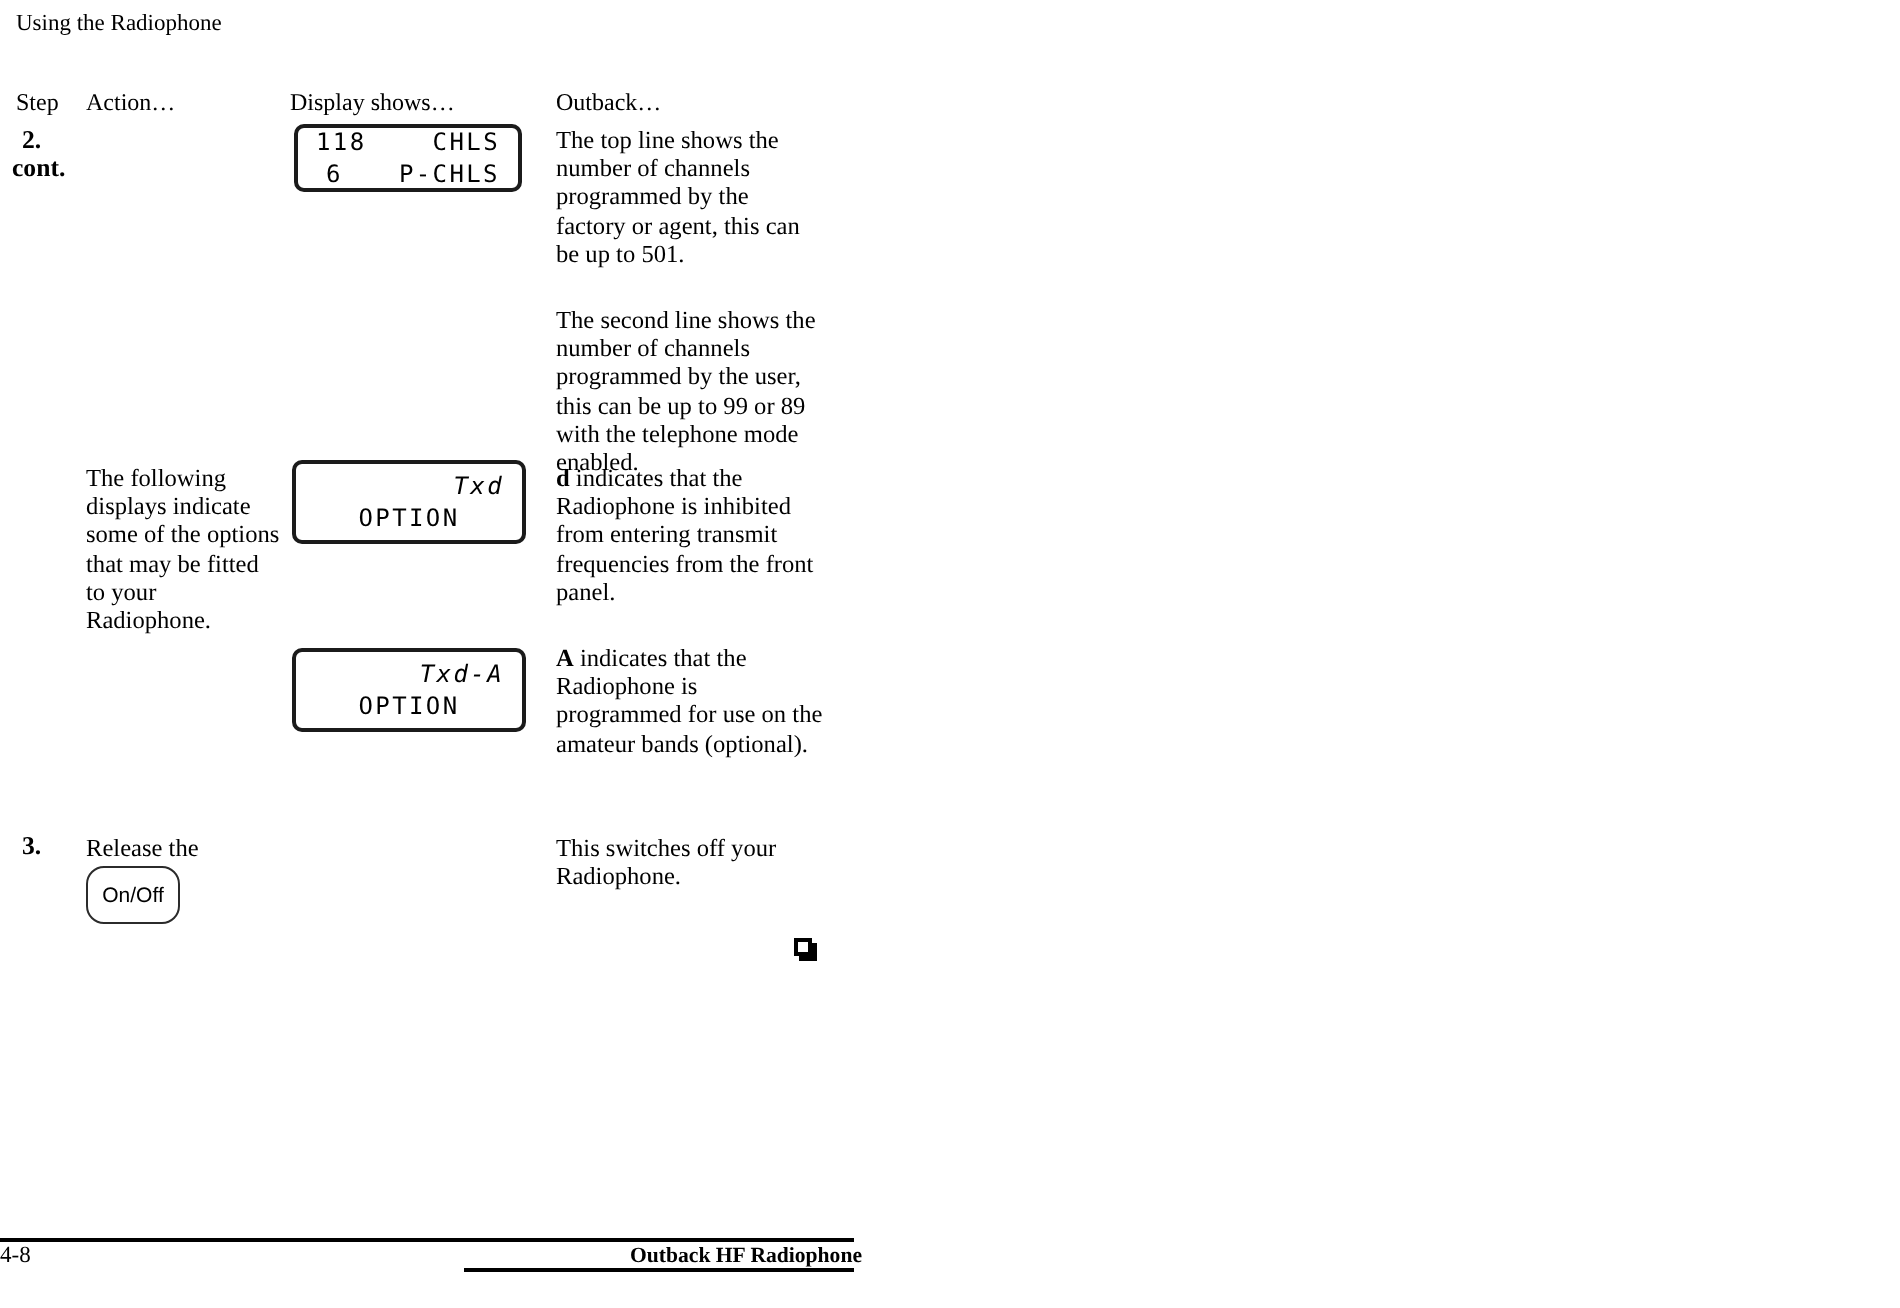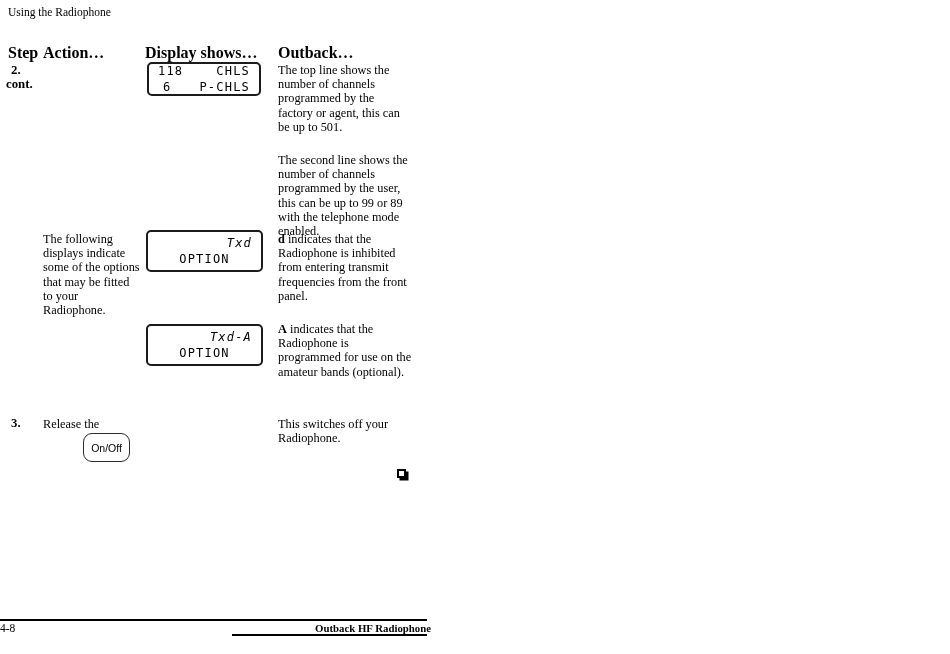--- a/index.html
+++ b/index.html
@@ -7,42 +7,42 @@
   body {
     width:950px; height:654px;
     font-family:"Liberation Serif", serif;
     color:#000;
   }
   .page { position:relative; width:950px; height:654px; background:#fff; overflow:hidden; }
   .abs { position:absolute; }
 
   .page-hdr { font-size:11.5px; }
 
-  .colhead { font-weight:bold; font-size:16px; }
+  .colhead { font-weight:normal; font-size:12px; }
 
   .stepcell { font-weight:bold; font-size:12.8px; line-height:13.8px; }
   .stepcell .num { padding-left:5px; }
 
   .bodytext { font-size:12.3px; line-height:14.2px; }
   .bodytext p + p { margin-top:19px; }
 
   .lcd {
     border:2px solid #1b1b1b; border-radius:5px; background:#fff;
     display:flex; flex-direction:column; justify-content:center; row-gap:3px;
     font-family:"DejaVu Sans Mono", monospace; font-size:12px; letter-spacing:1.2px;
   }
   .lcd-line { display:flex; justify-content:space-between; padding:0 9px; line-height:13px; }
   .lcd-line.center { justify-content:flex-end;font-style:italic; }
   .lcd-line.right  { justify-content:center; }
   .lcd-line .indent { margin-left:5px; }
 
   .hw-button {
     border:1.6px solid #2b2b2b; border-radius:9px; background:#fff;
     display:flex; align-items:center; justify-content:center;
-    font-family:"Liberation Sans", sans-serif; font-size:10.5px;margin-left:40px;
+    font-family:"Liberation Sans", sans-serif; font-size:10.5px;
   }
 
   .endmark {
     width:9px; height:9px; background:#fff;
     border:2px solid #000;
     box-shadow:2.5px 2.5px 0 #000;
   }
 
   .rule { background:#000; }
   .footer-text  { font-size:11.5px; }

